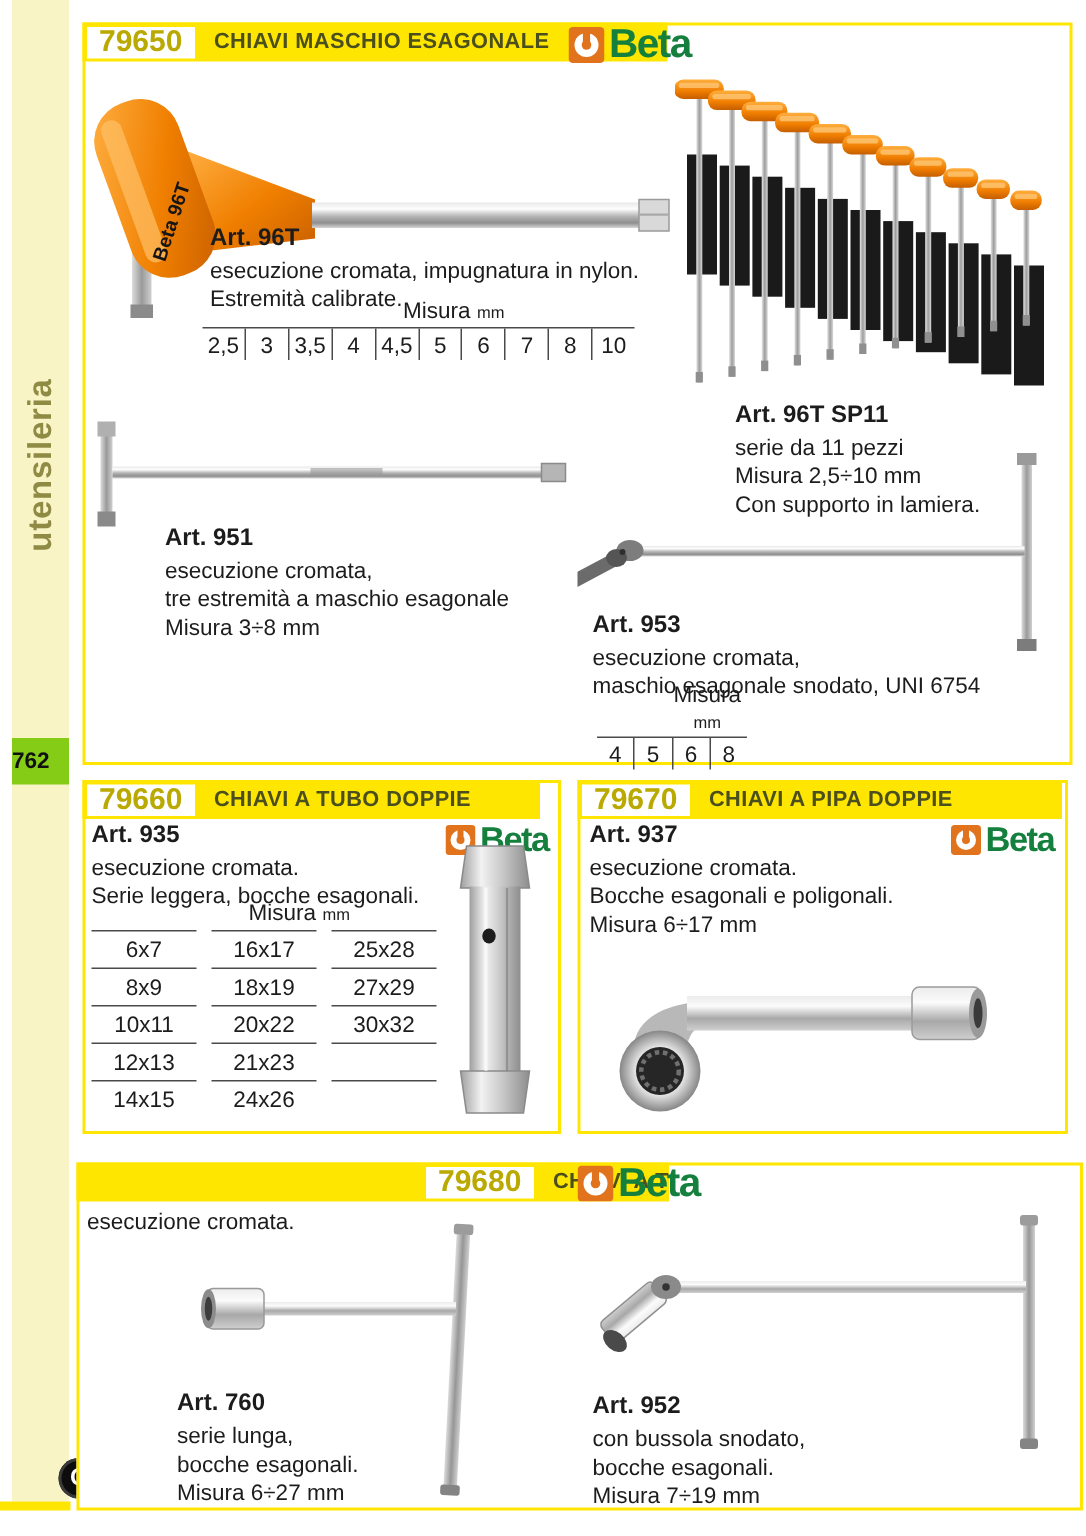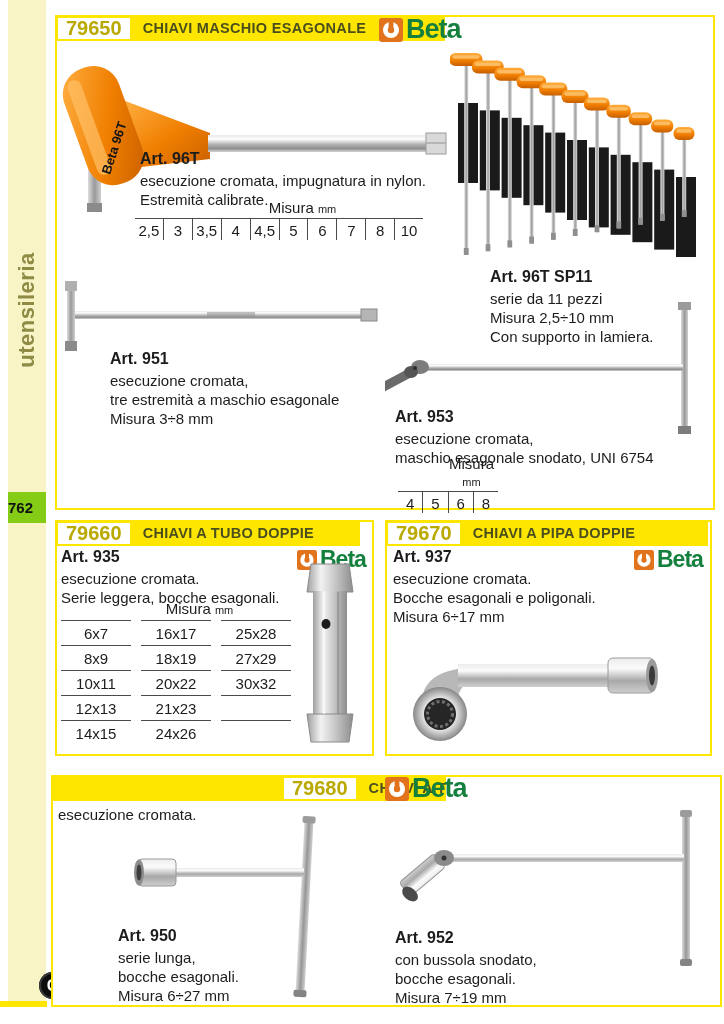--- a/index.html
+++ b/index.html
@@ -403,21 +403,21 @@
         <rect x="180" y="4" width="13" height="7" rx="2" fill="#9c9c9c"></rect>
         <rect x="180" y="178" width="13" height="7" rx="2" fill="#848484"></rect>
       </g>
       <rect x="52" y="56" width="134" height="9" fill="url(#chrV4)"></rect>
       <rect x="20" y="47" width="38" height="27" rx="4" fill="url(#chrV4)" stroke="#999999" stroke-width="1"></rect>
       <ellipse cx="21" cy="60.5" rx="5" ry="13" fill="#8c8c8c"></ellipse>
       <ellipse cx="21" cy="60.5" rx="2.5" ry="8" fill="#3d3d3d"></ellipse>
     </svg>
 
     <div class="pt" style="left:65px;top:150px;">
-      <div class="code">Art. 950</div>
+      <div class="code">Art. 760</div>
       <div class="desc">serie lunga,</div>
       <div class="desc">bocche esagonali.</div>
       <div class="desc">Misura 6÷27 mm</div>
     </div>
 
     <svg class="imgbox" style="left:335px;top:31px;" width="325" height="160" viewBox="0 0 325 160">
       <rect x="294" y="6" width="8" height="146" fill="url(#chrH4)"></rect>
       <rect x="292" y="2" width="12" height="7" rx="2" fill="#9c9c9c"></rect>
       <rect x="292" y="151" width="12" height="7" rx="2" fill="#848484"></rect>
       <rect x="60" y="46" width="236" height="8" fill="url(#chrV4)"></rect>

